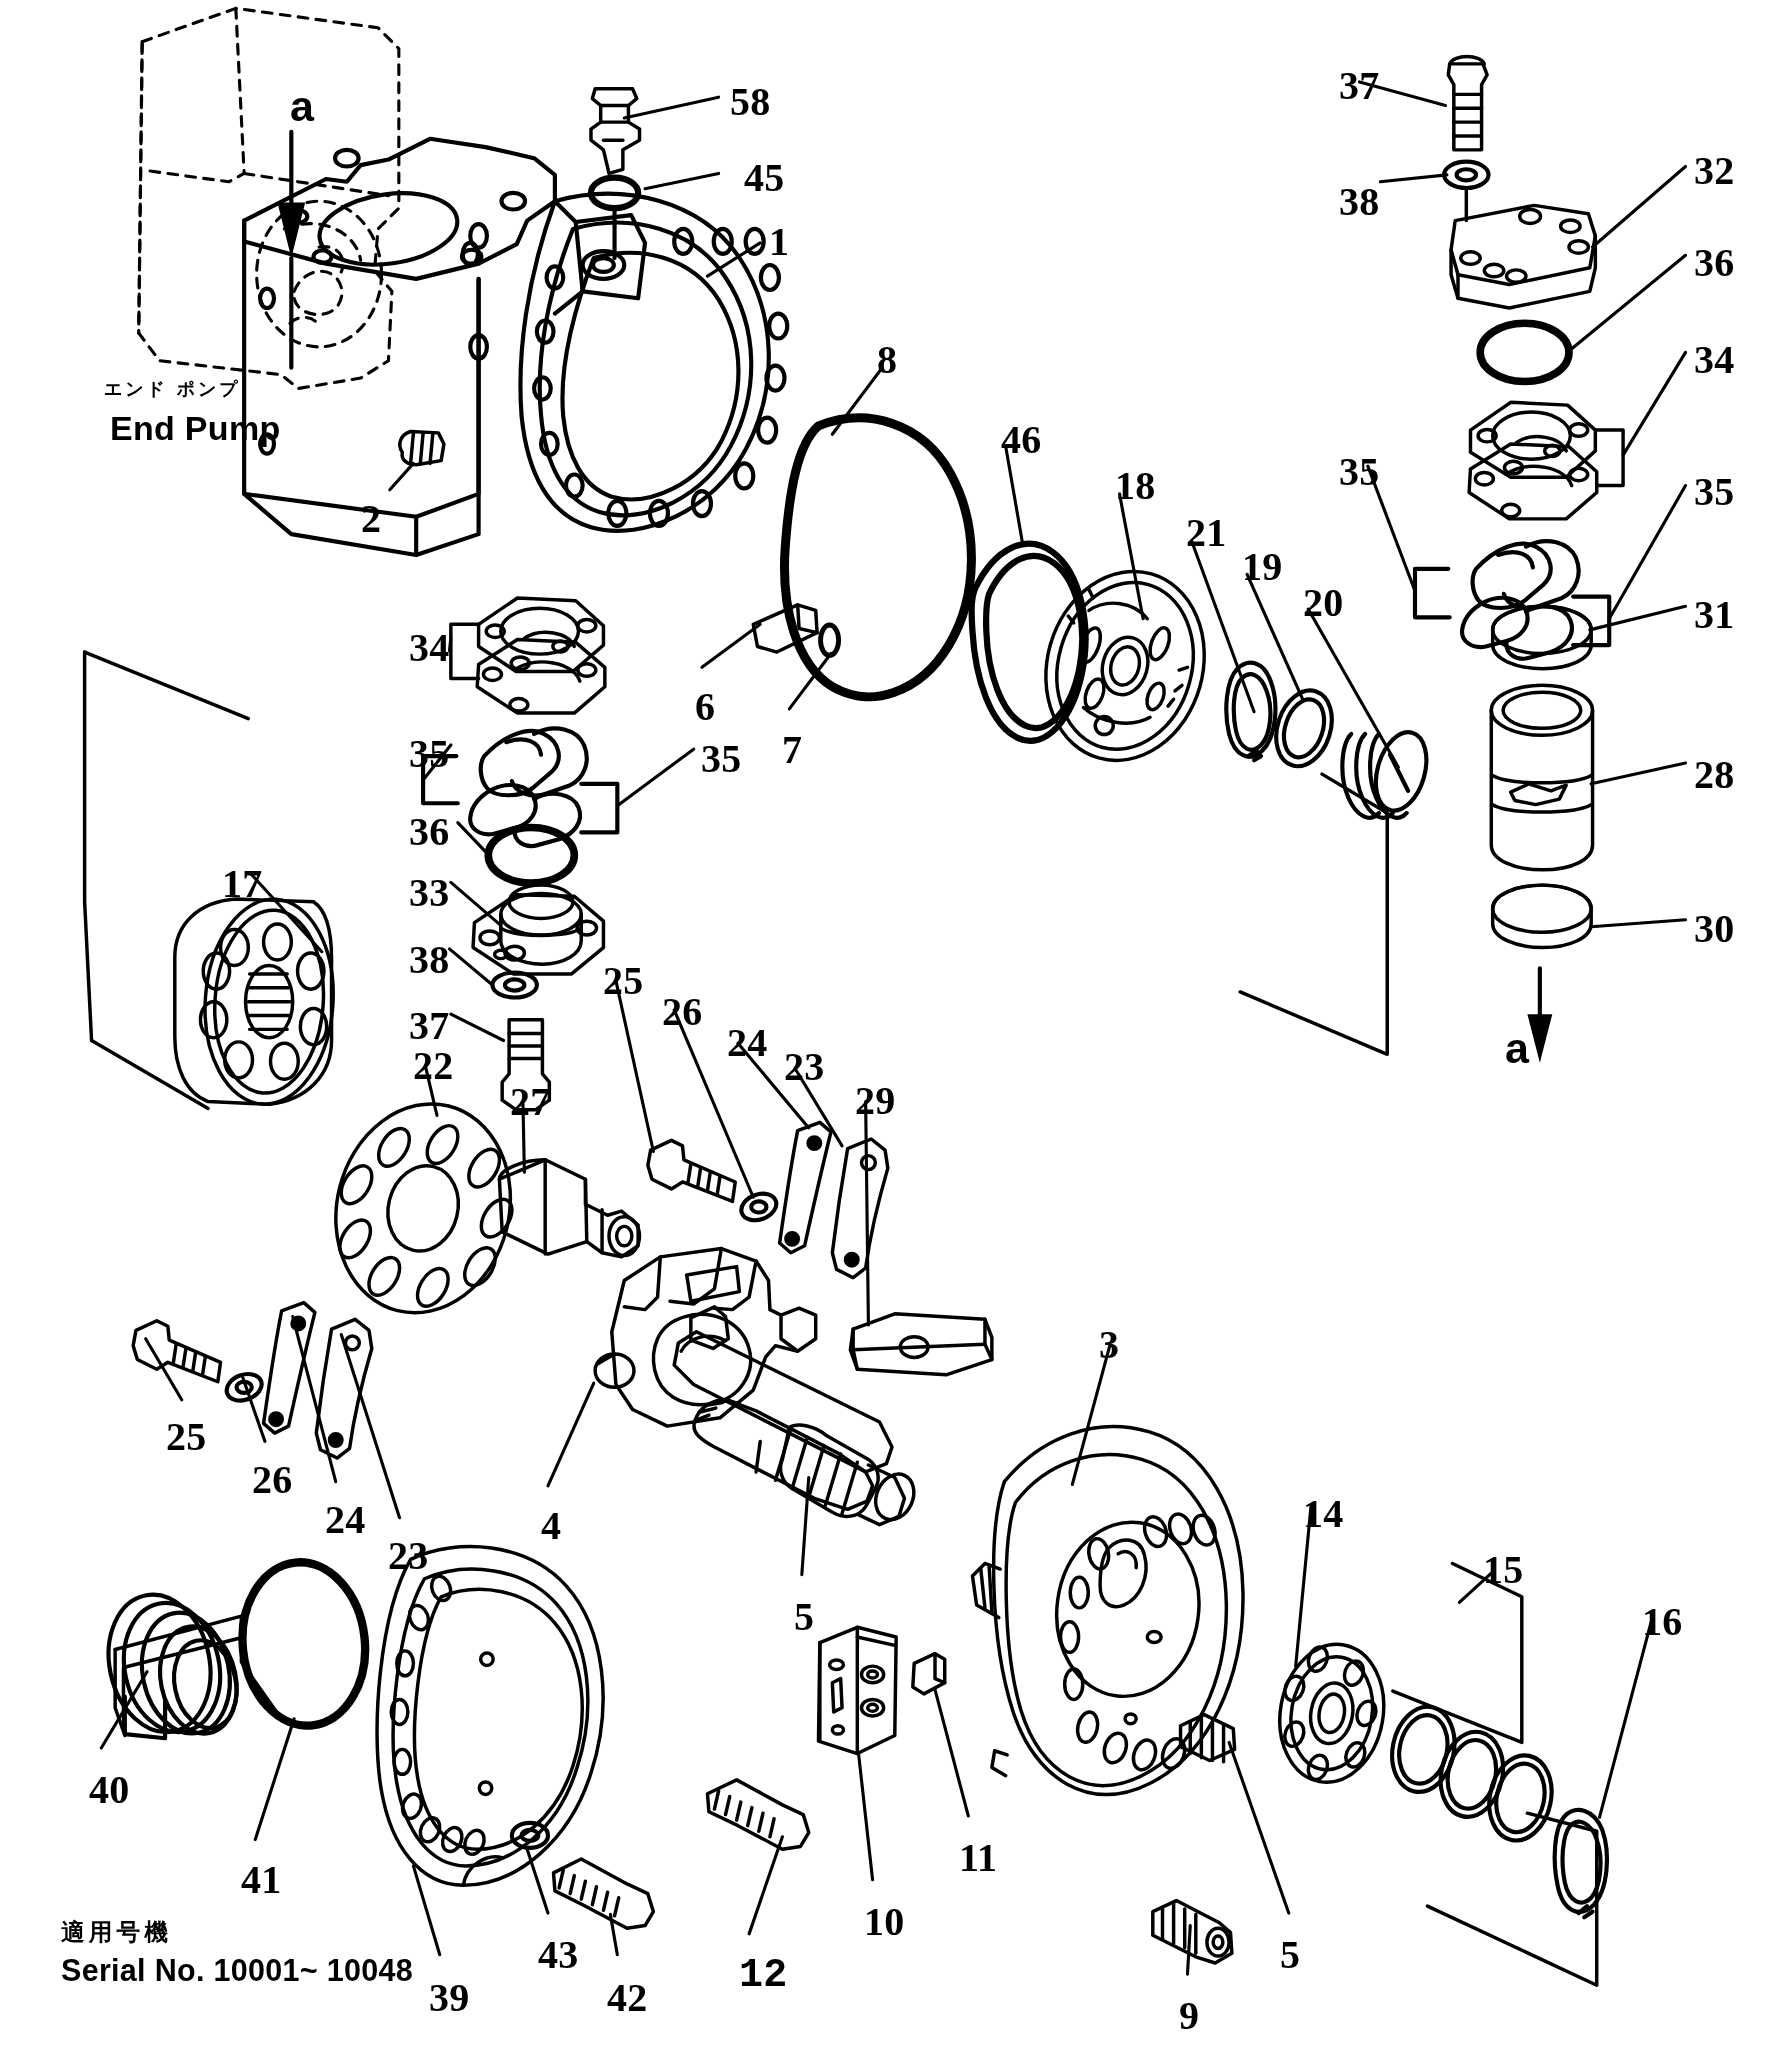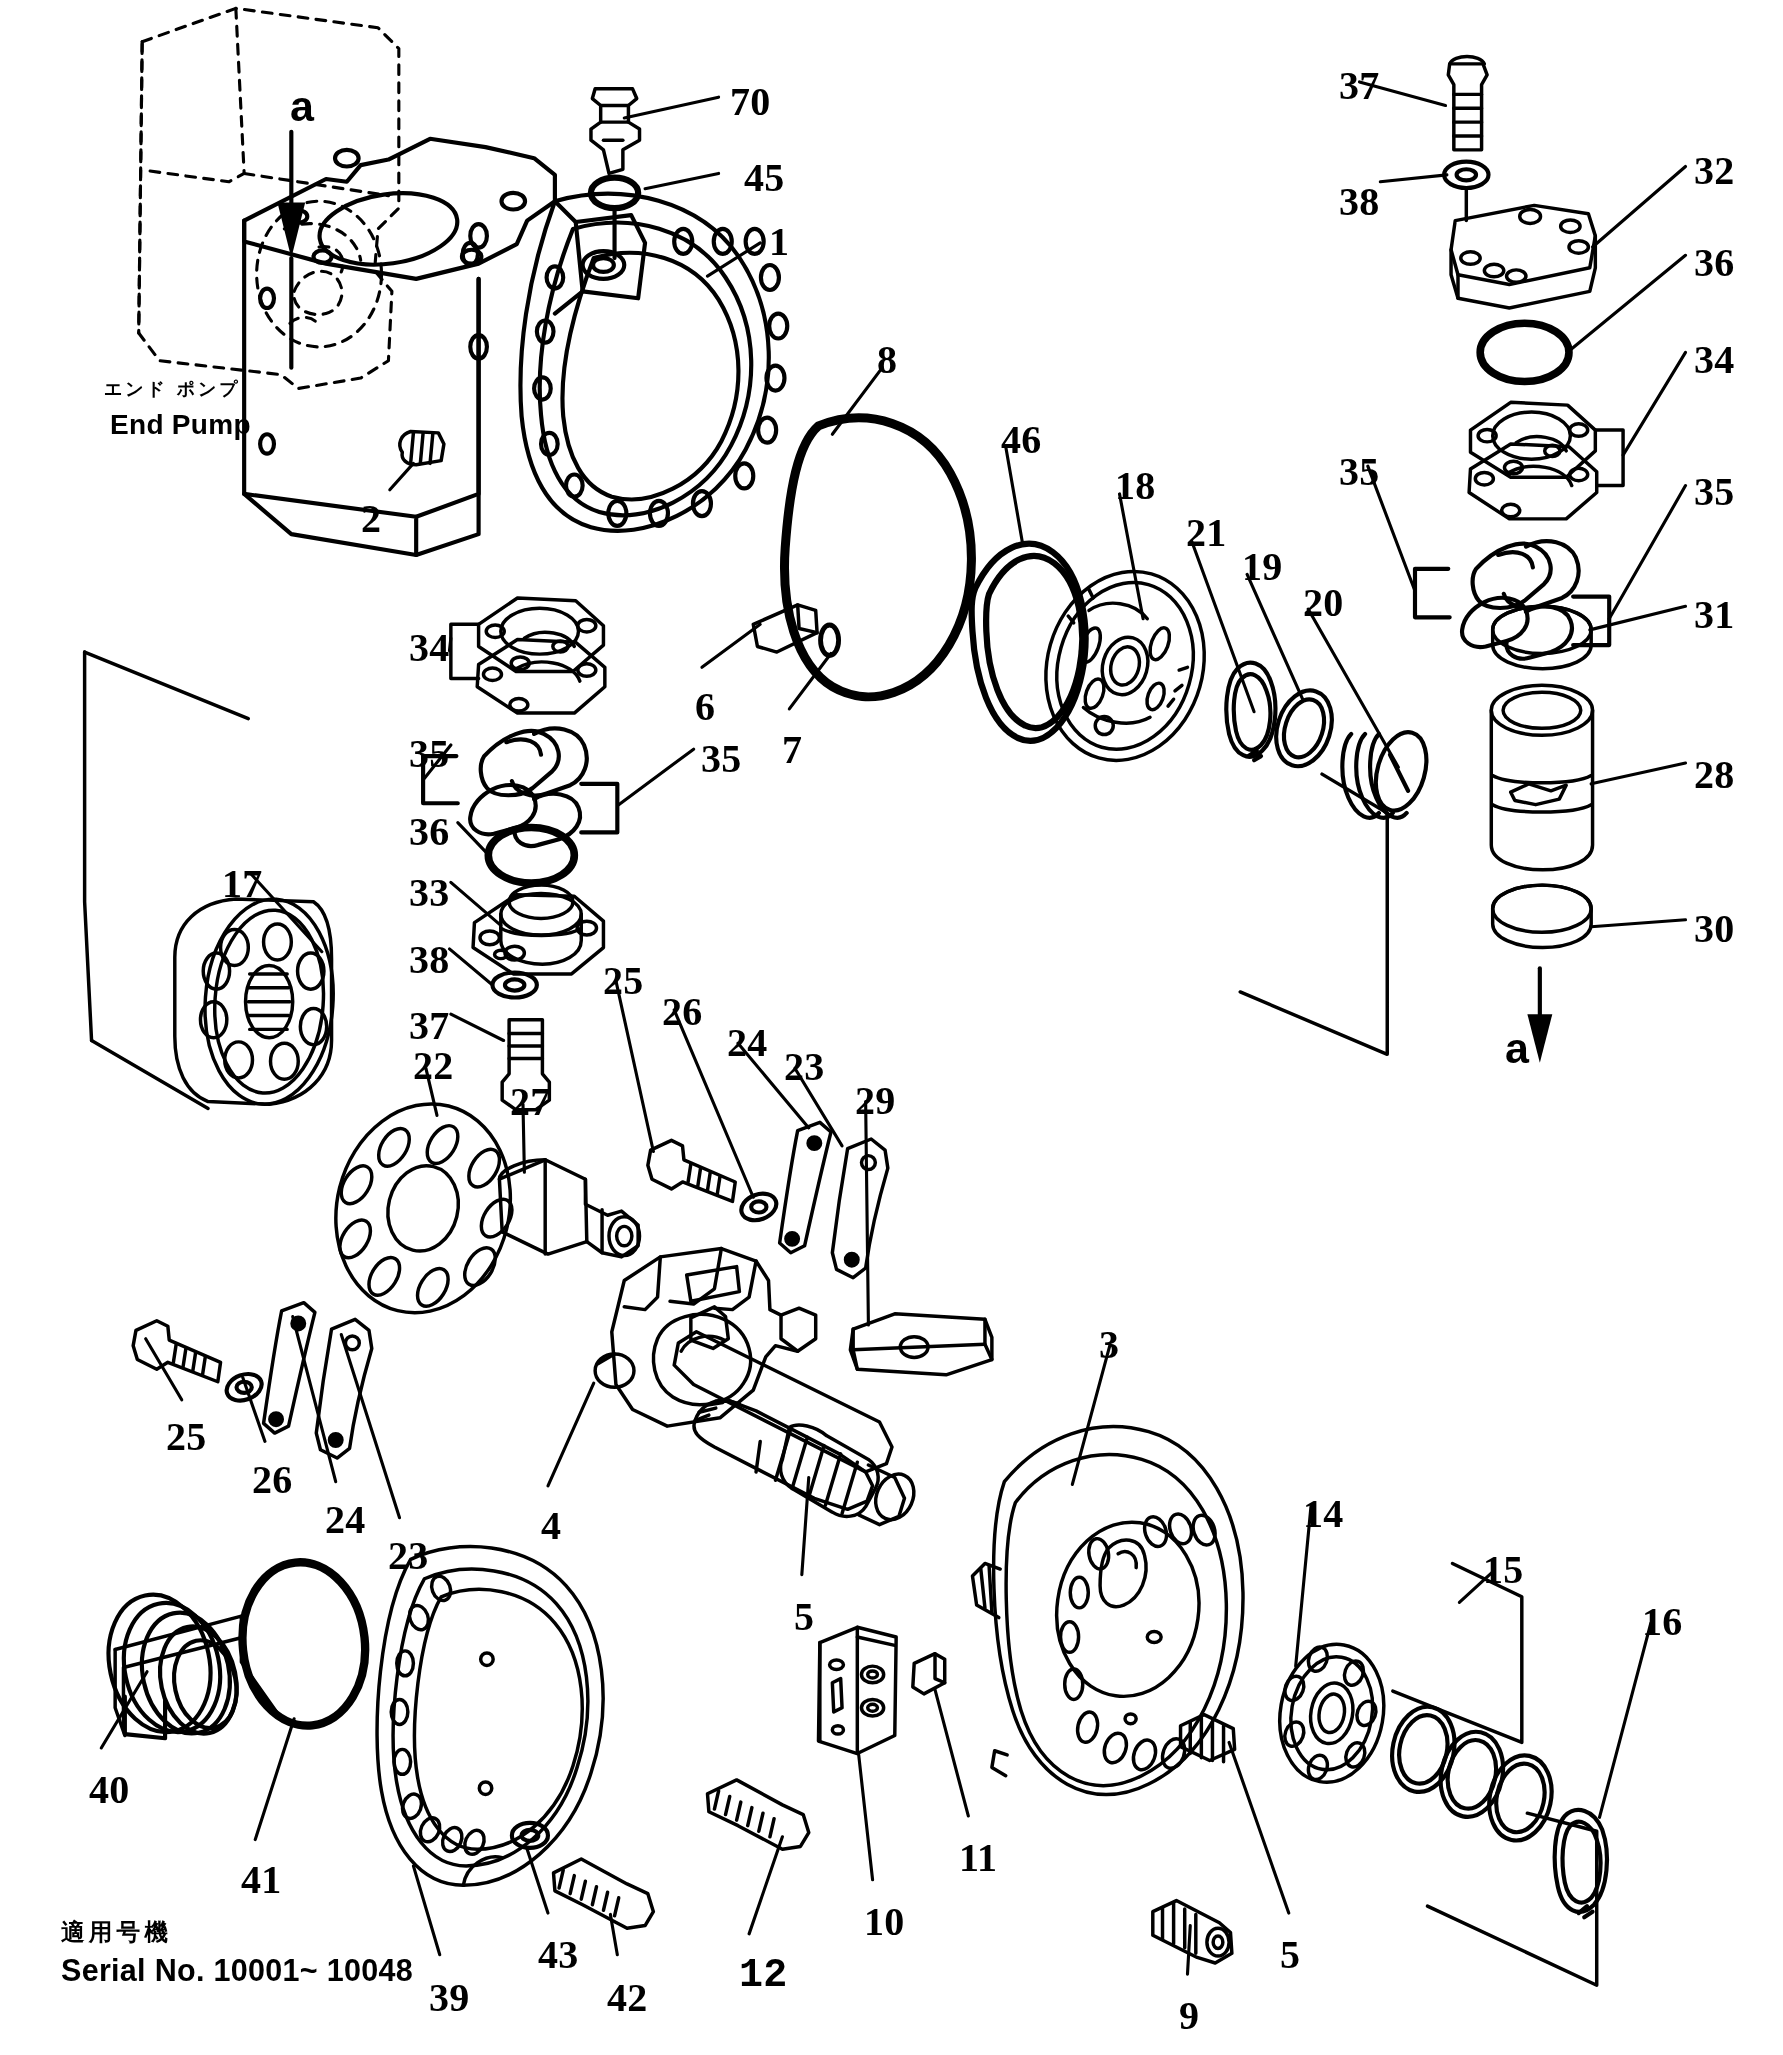--- a/index.html
+++ b/index.html
@@ -16,21 +16,21 @@
     position:absolute;
     font-family:"Liberation Serif", serif;
     font-weight:700;
     color:#000;
     line-height:1;
     white-space:nowrap;
     letter-spacing:0.3px;
   }
   .num{font-size:40px;}
   .sec{font-size:43px;font-family:"Liberation Sans", sans-serif;font-weight:700;}
-  .cap{font-size:28px;font-family:"Liberation Sans", sans-serif;font-weight:700;}
+  .cap{font-size:34px;font-family:"Liberation Sans", sans-serif;font-weight:700;}
   .capjp{font-size:18px;font-family:"DejaVu Sans", sans-serif;font-weight:700;letter-spacing:2.8px;}
   .serjp{font-size:23.6px;font-family:"DejaVu Sans", sans-serif;font-weight:700;letter-spacing:4.2px;}
   .ser{font-size:30.5px;font-family:"Liberation Sans", sans-serif;font-weight:700;}
 </style>
 </head>
 <body>
 
 <div id="page">
 
 <svg id="art" viewBox="0 0 2572 2964" xmlns="http://www.w3.org/2000/svg">
@@ -661,21 +661,21 @@
     <path d="M1890,2172 L1868,2402"></path>
     <path d="M2152,2266 L2104,2310"></path>
     <path d="M2380,2340 L2306,2620"></path>
     <path d="M1858,2758 L1772,2512"></path>
     <path d="M1712,2846 L1716,2776"></path>
   </g>
   </g>
 </svg>
 
 <div id="labels">
-      <div class="lbl num" style="left: 730px; top: 82px;">70</div>
+      <div class="lbl num" style="left: 730px; top: 82px;">58</div>
       <div class="lbl num" style="left: 730px; top: 158px; margin-left: 14px;">45</div>
       <div class="lbl num" style="left: 1339px; top: 66px;">37</div>
       <div class="lbl num" style="left: 1339px; top: 182px;">38</div>
       <div class="lbl num" style="left: 1694px; top: 151px;">32</div>
       <div class="lbl num" style="left: 1694px; top: 243px;">36</div>
       <div class="lbl num" style="left: 1694px; top: 340px;">34</div>
       <div class="lbl num" style="left: 1339px; top: 452px;">35</div>
       <div class="lbl num" style="left: 1694px; top: 472px;">35</div>
       <div class="lbl num" style="left: 1694px; top: 595px;">31</div>
       <div class="lbl num" style="left: 1694px; top: 755px;">28</div>

